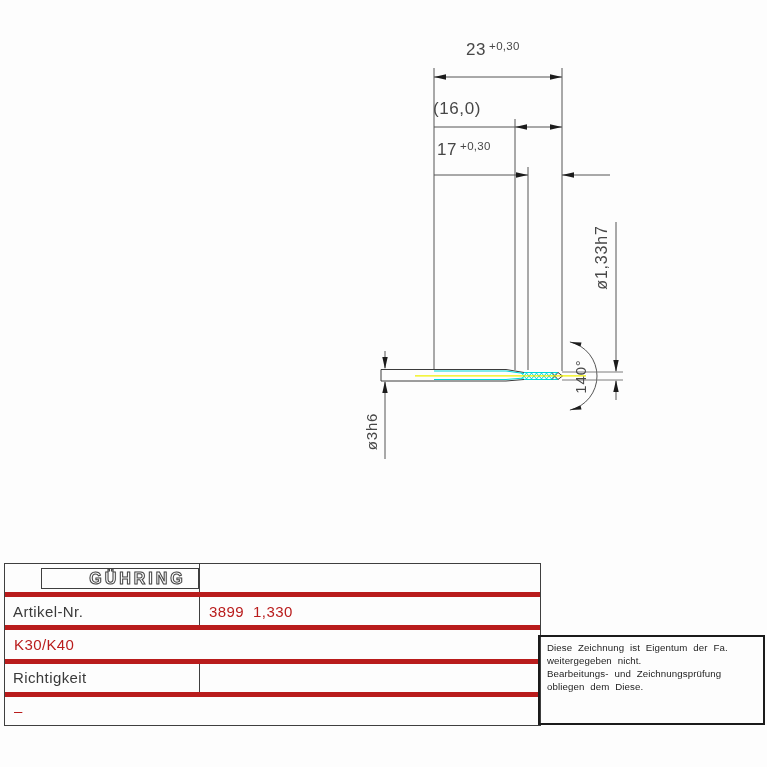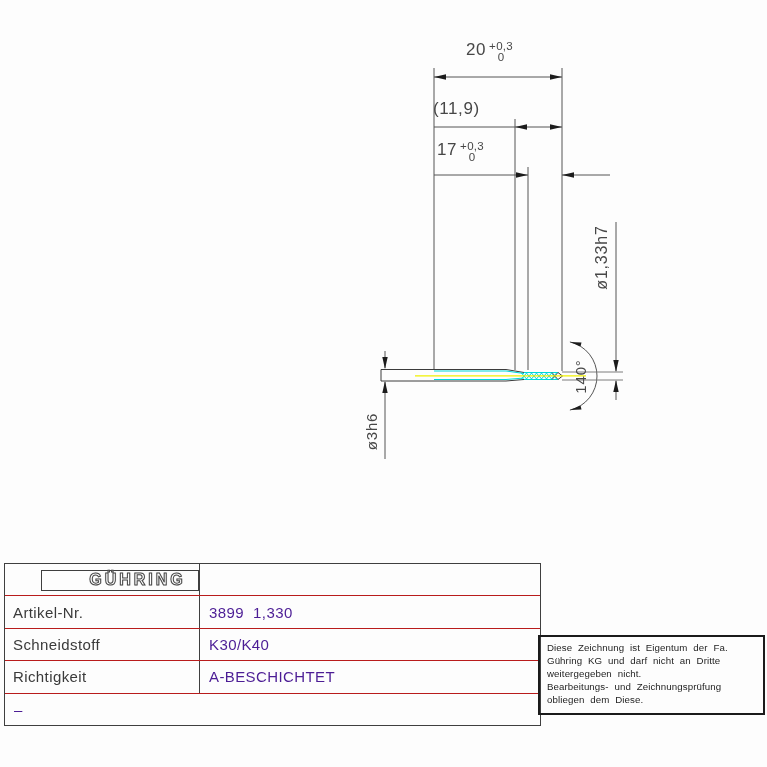--- a/index.html
+++ b/index.html
@@ -7,54 +7,54 @@
     position:relative;width:767px;height:767px;background:#fdfdfd;
     font-family:"Liberation Sans", sans-serif;overflow:hidden;
   }
   .draw{position:absolute;left:0;top:0;}
   
   .dim-text{
     position:absolute;color:#474747;font-size:17px;letter-spacing:.6px;
     white-space:nowrap;line-height:17px;
   }
   .tol{
-    display:inline-flex;flex-direction:column;align-items:center;
+    display:inline-flex;align-items:center;
     font-size:11.5px;line-height:10.5px;margin-left:3px;vertical-align:top;
     letter-spacing:.3px;
   }
   .rot{
     text-align:center;transform:rotate(-90deg);transform-origin:center center;
     letter-spacing:.8px;
   }
   
   .titleblock{
     position:absolute;left:4px;top:563px;width:537px;height:163px;
     border:1.5px solid #3f3f3f;display:flex;flex-direction:column;
     box-sizing:border-box;background:transparent;
   }
   .tb-row{flex:1;display:flex;min-height:0;}
-  .tb-row + .tb-row{border-top:1px solid #b91c1c;text-align:right;}
+  .tb-row + .tb-row{border-top:5px solid #b91c1c;text-align:right;}
   .tb-label{
     width:195px;flex:none;border-right:1px solid #3f3f3f;box-sizing:border-box;
     display:flex;align-items:center;padding-left:8px;
     color:#3a3a3a;font-size:15px;letter-spacing:.4px;
   }
   .tb-value{
     flex:1;display:flex;align-items:center;padding-left:9px;
-    color:#4c1d95;font-size:15px;letter-spacing:.4px;white-space:pre;
+    color:#b91c1c;font-size:15px;letter-spacing:.4px;white-space:pre;
   }
   .logo-box{
     margin-left:28px;margin-top:1px;width:156px;height:19px;
     border:1.5px solid #3f3f3f;display:flex;align-items:center;justify-content:center;
     font-size:16px;font-weight:700;letter-spacing:3px;
     color:#ffffff;-webkit-text-stroke:1px #474747;text-shadow:0 0 1px #666;padding-left:35px;
   }
   
   .disclaimer{
-    position:absolute;left:538px;top:635px;width:227px;height:80px;
+    position:absolute;left:538px;top:635px;width:227px;height:90px;
     border:2px solid #1b1b1b;box-sizing:border-box;padding:5px 6px 4px 7px;
     color:#1e1e1e;font-size:9.7px;line-height:12.9px;word-spacing:3px;
     letter-spacing:.1px;white-space:nowrap;
   }
 </style>
 </head>
 <body>
 
 <div class="sheet">
 
@@ -134,27 +134,27 @@
       <line x1="552" y1="372.5" x2="558" y2="379.5"></line>
       <line x1="552" y1="379.5" x2="558" y2="372.5"></line>
     </g>
 
     <g stroke="#f0f000" stroke-width="1.2">
       <line x1="415" y1="375.8" x2="586" y2="375.8"></line>
     </g>
   </svg>
 
   <div class="dim-text" style="left:466px;top:41px">
-    <span>20</span><span class="tol">
+    <span>23</span><span class="tol">
         <span>+0,3</span>
         <span>0</span>
       </span>
   </div>
 
-  <div class="dim-text" style="left:433px;top:100px">(11,9)</div>
+  <div class="dim-text" style="left:433px;top:100px">(16,0)</div>
 
   <div class="dim-text" style="left:437px;top:141px">
     <span>17</span><span class="tol">
         <span>+0,3</span>
         <span>0</span>
       </span>
   </div>
 
   <div class="dim-text rot" style="left:546px;top:249px;width:110px;font-size:16px">ø1,33h7</div>
 
@@ -167,33 +167,30 @@
       <div class="tb-label">
         <div class="logo-box">GÜHRING</div>
       </div>
       <div class="tb-value"></div>
     </div>
     <div class="tb-row">
       <div class="tb-label">Artikel-Nr.</div>
       <div class="tb-value">3899  1,330</div>
     </div>
     <div class="tb-row">
-      <div class="tb-label">Schneidstoff</div>
       <div class="tb-value">K30/K40</div>
     </div>
     <div class="tb-row">
       <div class="tb-label">Richtigkeit</div>
-      <div class="tb-value">A-BESCHICHTET</div>
     </div>
     <div class="tb-row">
       <div class="tb-value">–</div>
     </div>
   </div>
 
   <div class="disclaimer">
     <div>Diese Zeichnung ist Eigentum der Fa.</div>
-    <div>Gühring KG und darf nicht an Dritte</div>
     <div>weitergegeben nicht.</div>
     <div>Bearbeitungs- und Zeichnungsprüfung</div>
     <div>obliegen dem Diese.</div>
   </div>
 
 </div>
 
 </body></html>

